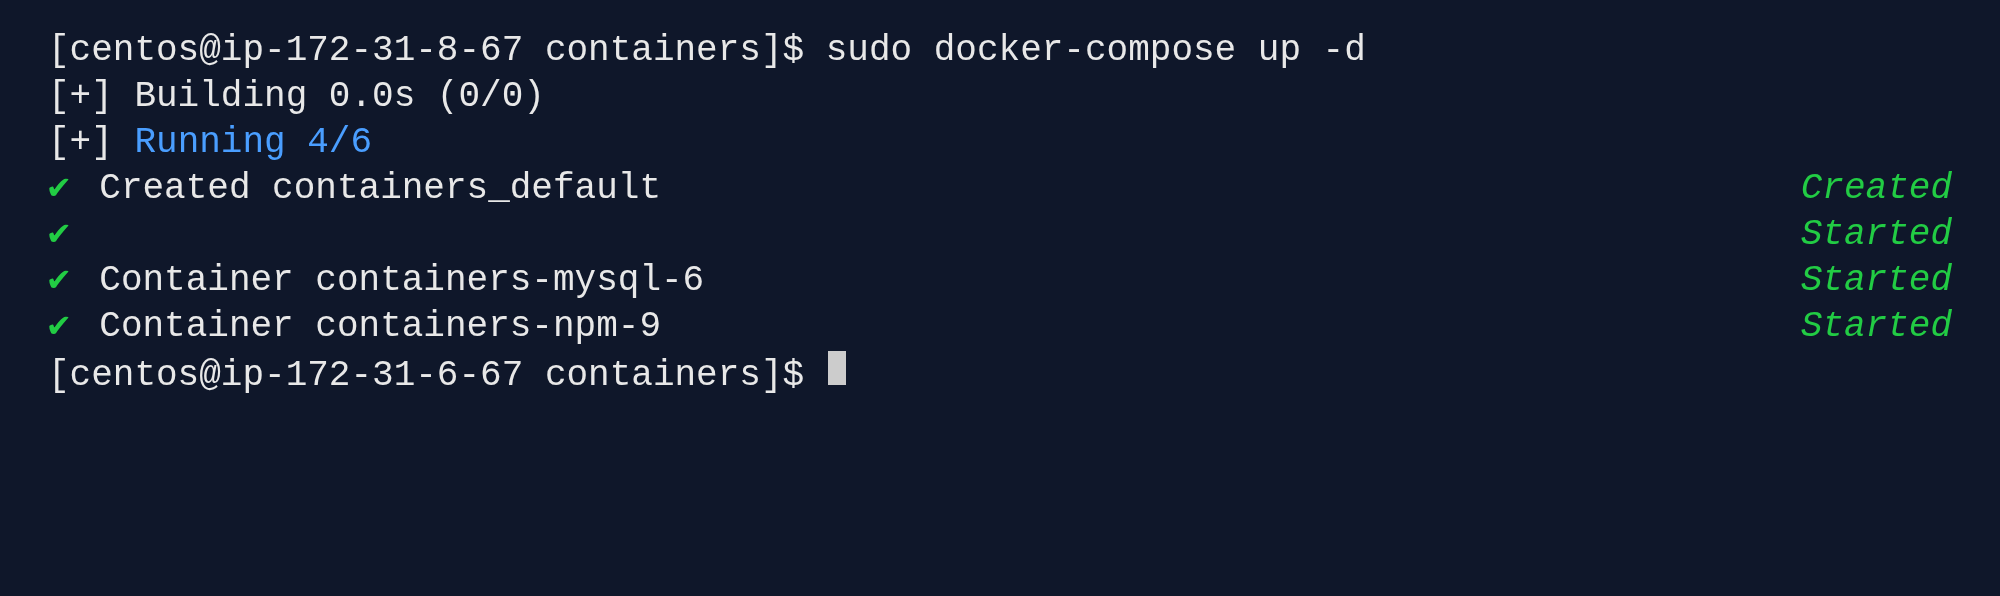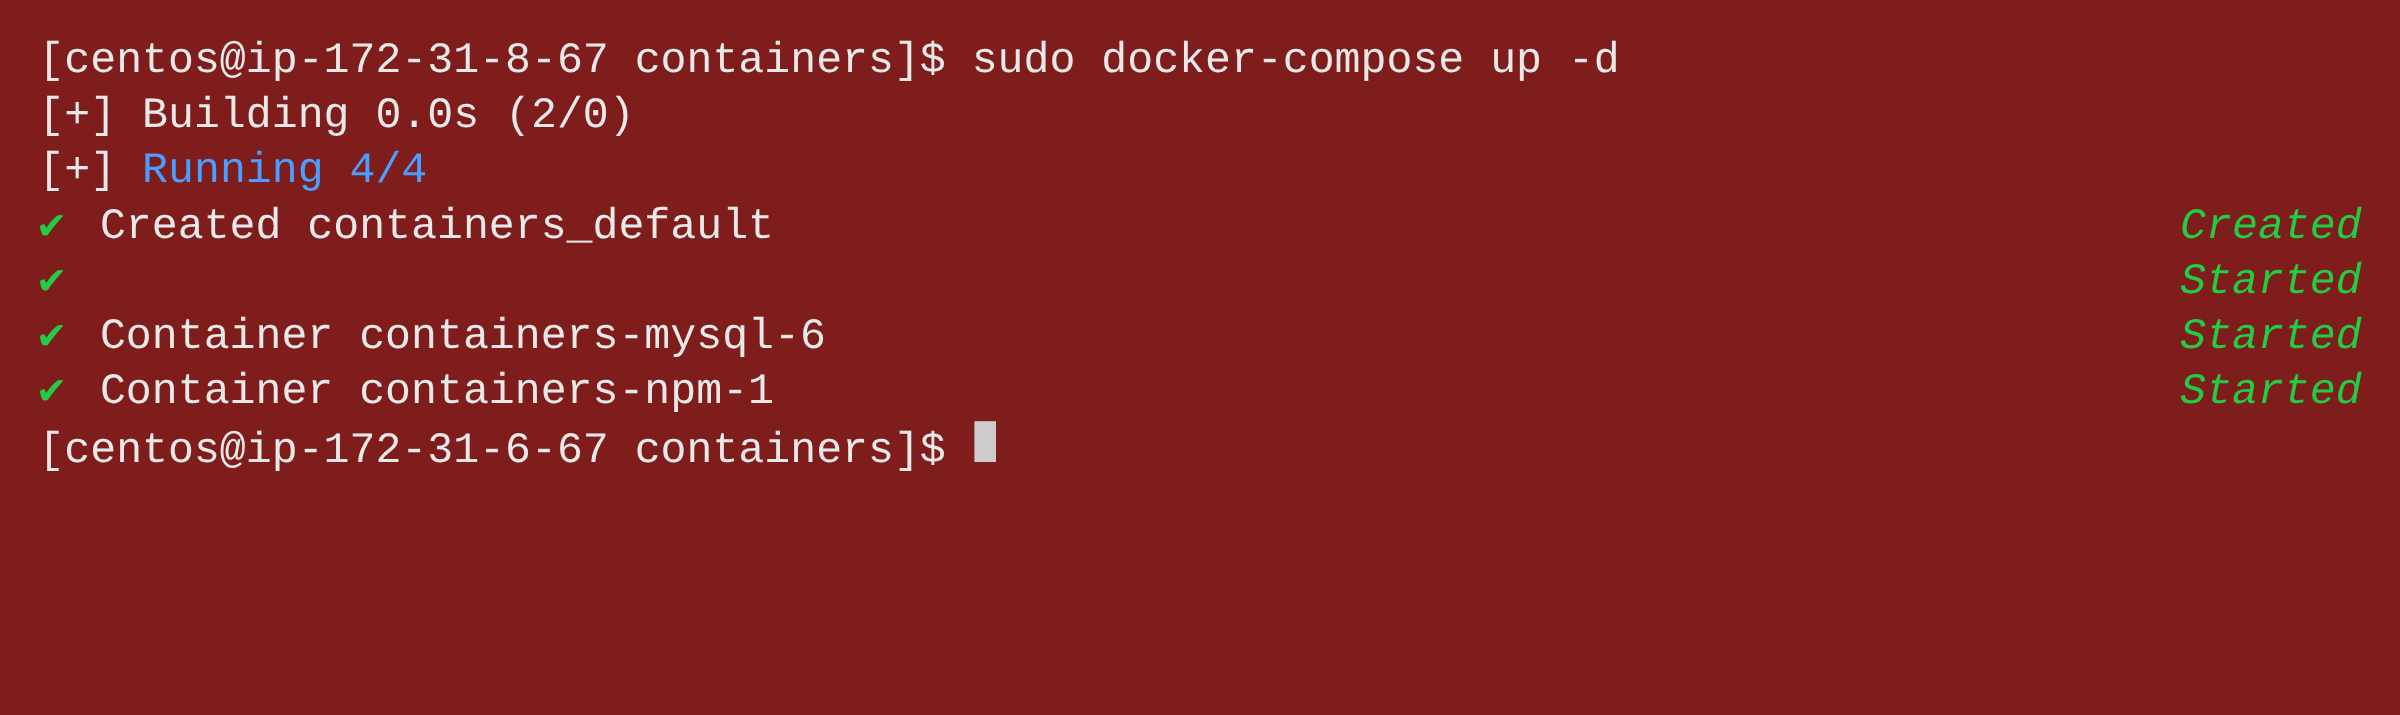--- a/index.html
+++ b/index.html
@@ -14,22 +14,22 @@
       height: 596px;
       display: flex;
       align-items: center;
       justify-content: flex-start;
       overflow: hidden;
     }
 
     .terminal {
       width: 2000px;
       height: 596px;
-      background-color: #7f1d1d;
-      padding: 28px 32px;
+      background-color: #0f172a;
+      padding: 28px 48px;
       font-family: 'Courier New', Courier, monospace;
       font-size: 36px;
       line-height: 1.28;
       color: #e8e8e8;
     }
 
     .line {
       display: flex;
       align-items: baseline;
       white-space: pre;
@@ -78,25 +78,25 @@
 </head>
 <body>
 
 <div class="terminal">
 
   <div class="line">
     <span class="text-white">[centos@ip-172-31-8-67 containers]$ sudo docker-compose up -d</span>
   </div>
 
   <div class="line">
-    <span class="text-white">[+] Building 0.0s (2/0)</span>
+    <span class="text-white">[+] Building 0.0s (0/0)</span>
   </div>
 
   <div class="line">
-    <span class="text-white">[+] </span><span class="text-blue">Running 4/4</span>
+    <span class="text-white">[+] </span><span class="text-blue">Running 4/6</span>
   </div>
 
   <div class="line resource-line">
     <span class="checkmark">✔</span>
     <span class="resource-name"> Created containers_default</span>
     <span class="status-label">Created</span>
   </div>
 
   <div class="line resource-line">
     <span class="checkmark">✔</span>
@@ -104,21 +104,21 @@
   </div>
 
   <div class="line resource-line">
     <span class="checkmark">✔</span>
     <span class="resource-name"> Container containers-mysql-6</span>
     <span class="status-label">Started</span>
   </div>
 
   <div class="line resource-line">
     <span class="checkmark">✔</span>
-    <span class="resource-name"> Container containers-npm-1</span>
+    <span class="resource-name"> Container containers-npm-9</span>
     <span class="status-label">Started</span>
   </div>
 
   <div class="line">
     <span class="text-white">[centos@ip-172-31-6-67 containers]$ </span>
     <span class="cursor"></span>
   </div>
 
 </div>
 

